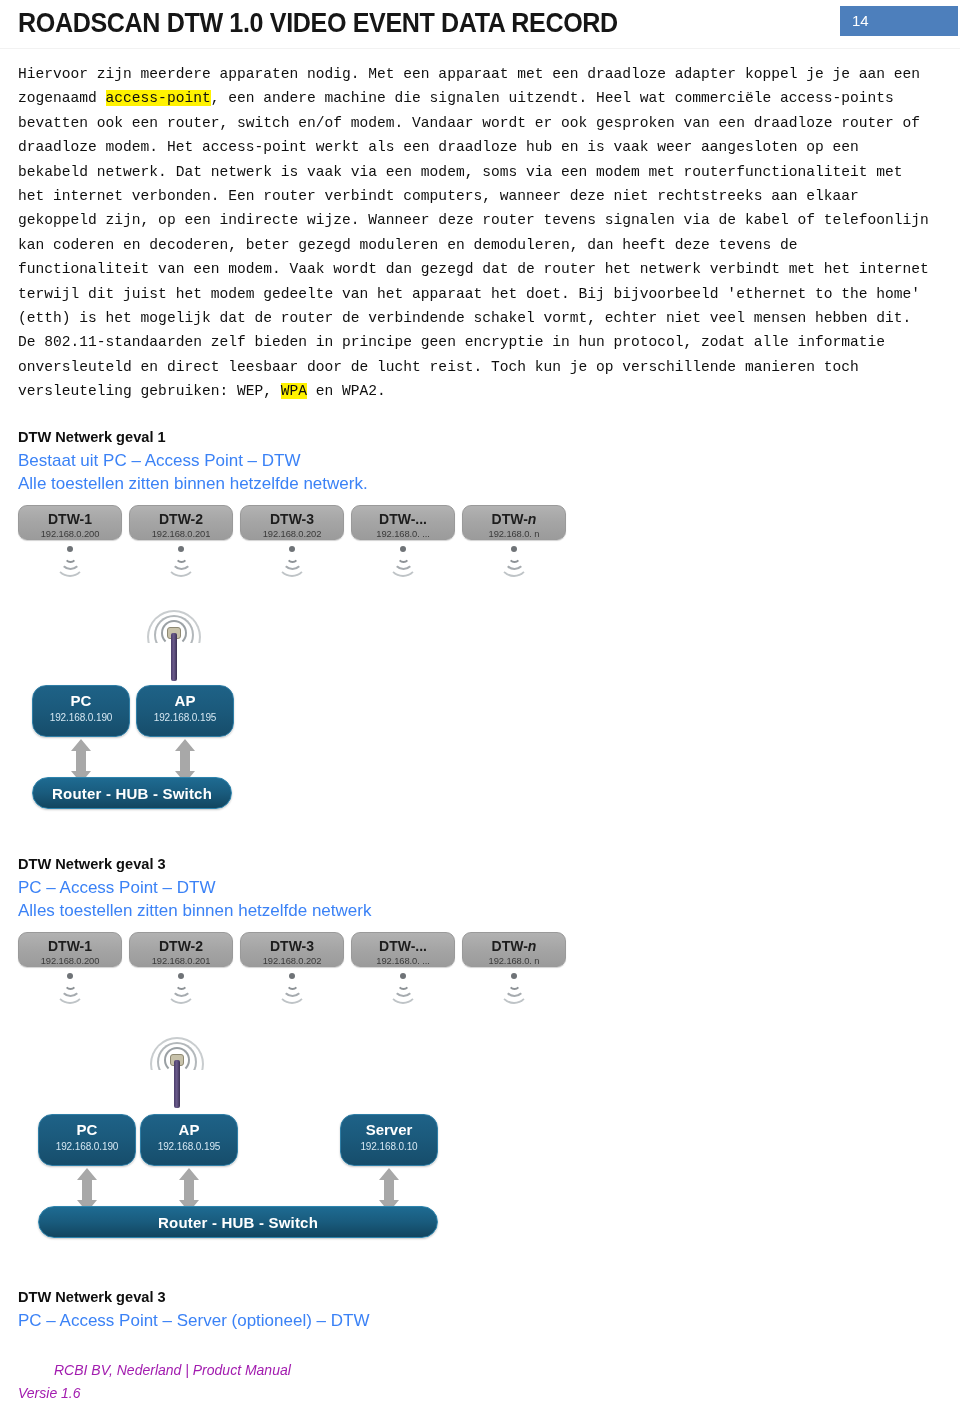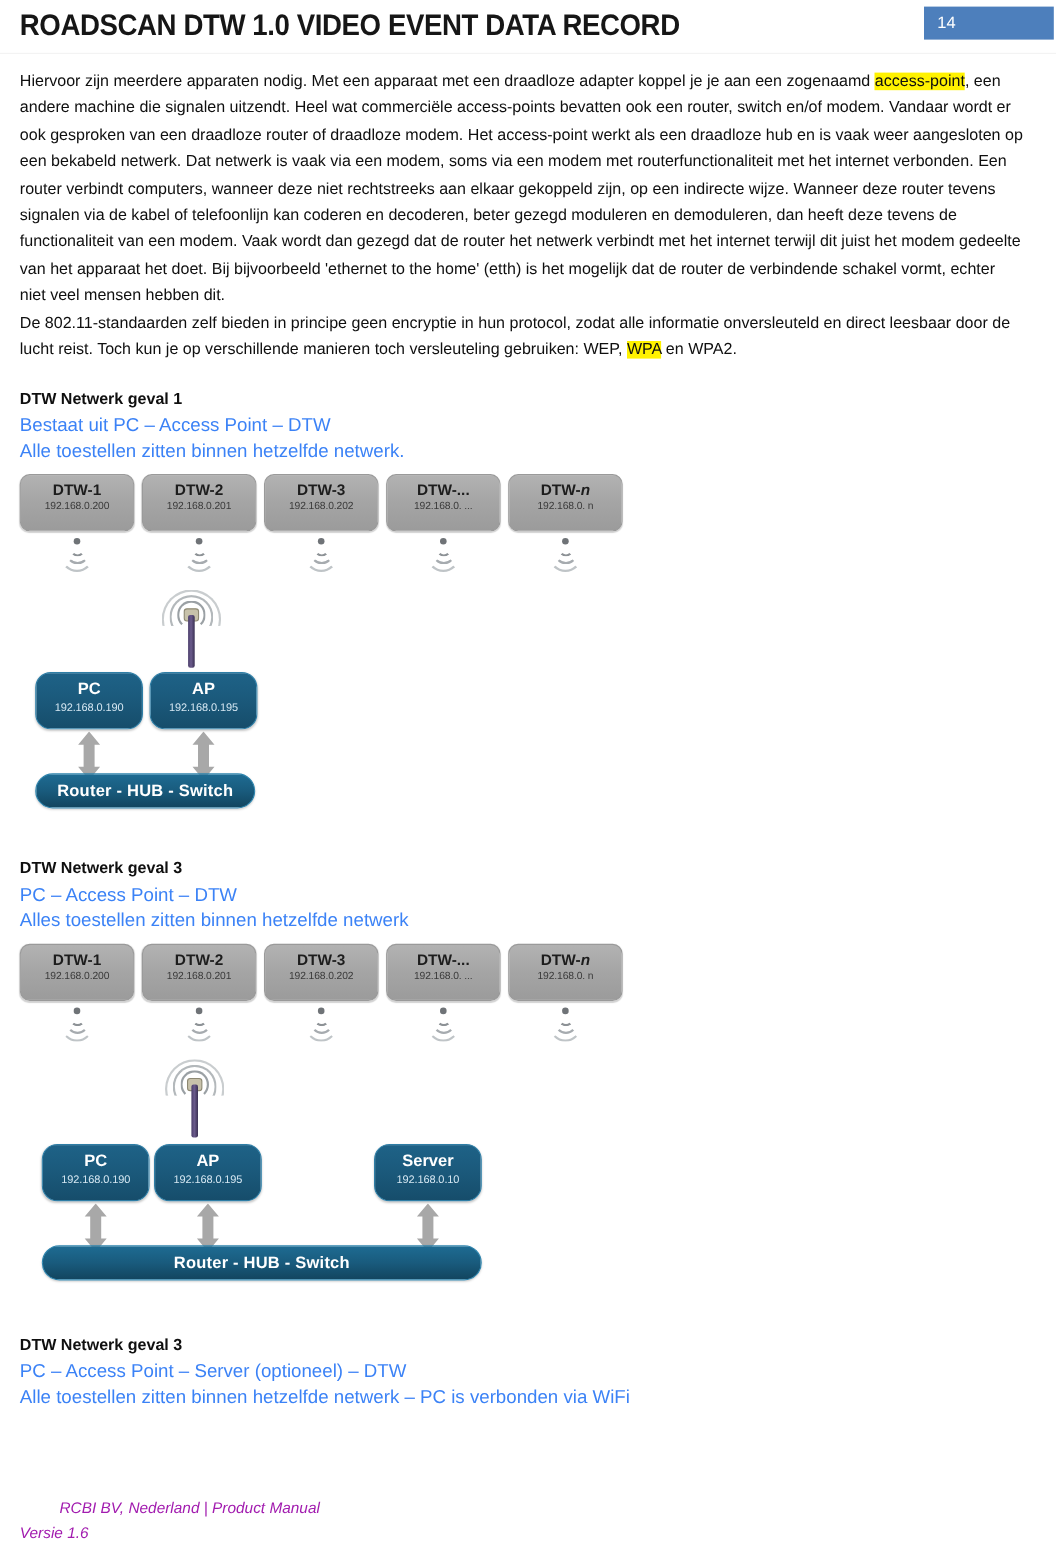--- a/index.html
+++ b/index.html
@@ -56,21 +56,21 @@
   
   .content {
     padding: 14px 28px 0 18px;
   }
   p.body, .block {
     margin: 0;
     font-size: 14.6px;
     line-height: 24.4px;
     text-align: left;
     color: #0f0f0f;
-    font-family: Liberation Sans, sans-serif;
+    font-family: Liberation Mono, monospace;
   }
   .hl { background: #fff200; }
 
   
   .section {
     margin-top: 22px;
   }
   .sec-title {
     font-weight: bold;
     font-size: 14.6px;
@@ -92,21 +92,21 @@
     position: absolute;
     top: 0; left: 0;
     display: flex;
   }
   .dtw-cell {
     width: 104px;
     margin-right: 7px;
     text-align: center;
   }
   .dtw-box {
-    height: 52px;
+    height: 35px;
     border-radius: 9px;
     background: linear-gradient(180deg,#b2b2b2 0%,#a5a5a5 48%,#9b9b9b 100%);
     border: 1px solid #9a9a9a;
     padding-top: 5px;
     box-shadow: 0 1px 1px rgba(0,0,0,.18);
   }
   .dtw-name {
     font-weight: bold;
     font-size: 14px;
     line-height: 16px;
@@ -474,21 +474,20 @@
           <polygon points="11,0 21,12 16,12 16,32 21,32 11,44 1,32 6,32 6,12 1,12" fill="#a8a8a8"></polygon>
         </svg>
     </div>
 
     <div class="router-bar" style="left:20px; top:274px; width:400px;">Router - HUB - Switch</div>
   </div>
 
   <div class="section" style="margin-top:54px;">
     <div class="sec-title">DTW Netwerk geval 3</div>
     <div class="sec-line">PC – Access Point – Server (optioneel) – DTW</div>
-    <div class="sec-line">Alle toestellen zitten binnen hetzelfde netwerk – PC is verbonden via WiFi</div>
   </div>
 
 </div>
 
 <div class="footer">
   <div class="f1">RCBI BV, Nederland | Product Manual</div>
   <div class="f2">Versie 1.6</div>
 </div>
 
 </body></html>

